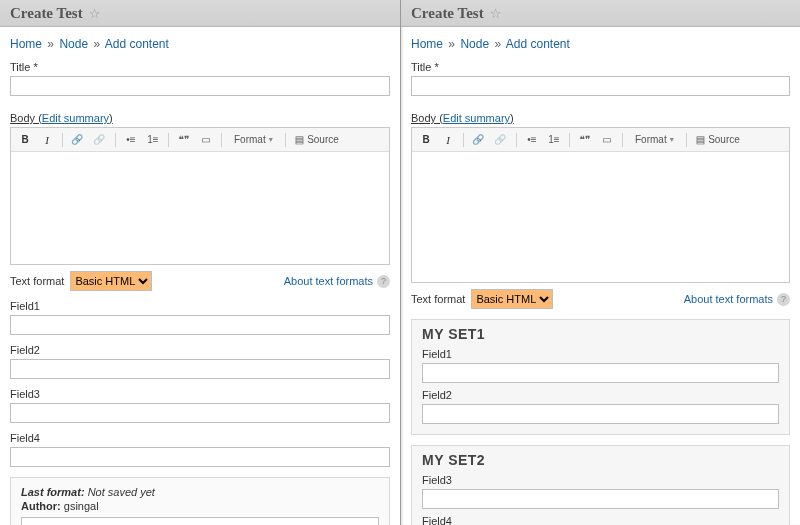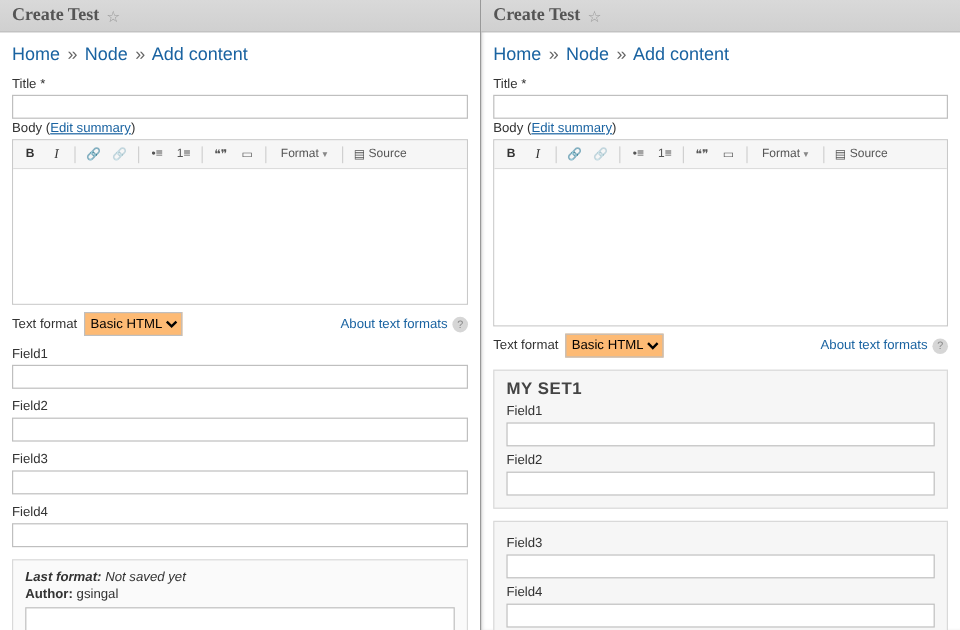--- a/index.html
+++ b/index.html
@@ -4,30 +4,30 @@
 <style>
   * { box-sizing: border-box; margin: 0; padding: 0; }
   html, body { width: 800px; height: 525px; overflow: hidden; font-family: "Helvetica Neue", Arial, sans-serif; font-size: 11px; color: #333; background: #fff; }
   .split { display: flex; width: 800px; height: 402px; }
   .pane { flex: 1 1 50%; height: 525px; overflow: hidden; position: relative; background: #fff; }
   .pane + .pane { border-left: 1px solid #999; box-shadow: inset 2px 0 3px -1px rgba(0,0,0,.15); }
   .titlebar { height: 27px; background: linear-gradient(#d9d9d9,#d0d0d0); border-bottom: 1px solid #b5b5b5; display: flex; align-items: center; padding: 0 10px; }
   .titlebar h1 { font-size: 15px; font-weight: 600; color: #555; font-family: Georgia, "Times New Roman", serif; }
   .star { margin-left: 6px; color: #999; font-size: 13px; }
   .content { padding: 10px 10px 0 10px; }
-  .breadcrumb { color: #1a63a1; margin-bottom: 10px; font-size: 15px; }
+  .breadcrumb { color: #1a63a1; margin-bottom: 10px; font-size: 12px; }
   .breadcrumb a { color: #1a63a1; text-decoration: none; }
   .breadcrumb .sep { color: #666; margin: 0 2px; }
   .field-label { font-size: 11px; color: #333; margin-bottom: 3px; display: block; }
   .req { color: #333; }
   input[type=text].std {
     width: 100%; height: 20px; border: 1px solid #bfbfbf; background: #fff;
     padding: 2px 4px; font-size: 11px;
   }
-  .body-label { margin-top: 2px; margin-bottom: 3px; }
+  .body-label { margin-top: 16px; margin-bottom: 3px; text-decoration: underline; }
   .body-label .link { color: #1a63a1; }
   .editor {
     border: 1px solid #c9c9c9; background: #f7f7f7;
   }
   .toolbar {
     height: 24px; display: flex; align-items: center; gap: 2px;
     padding: 0 4px; border-bottom: 1px solid #dcdcdc; background: #f6f6f6;
   }
   .tb-btn {
     width: 20px; height: 18px; display: inline-flex; align-items: center; justify-content: center;
@@ -220,20 +220,21 @@
           <label class="field-label">Field1</label>
           <input type="text" class="std" value="" style="">
         </div>
         <div class="plain-field">
           <label class="field-label">Field2</label>
           <input type="text" class="std" value="" style="">
         </div>
       </div>
 
       <div class="fieldset">
+        <div class="fieldset-legend">MY SET2</div>
         <div class="plain-field">
           <label class="field-label">Field3</label>
           <input type="text" class="std" value="" style="">
         </div>
         <div class="plain-field">
           <label class="field-label">Field4</label>
           <input type="text" class="std" value="" style="">
         </div>
       </div>
 

